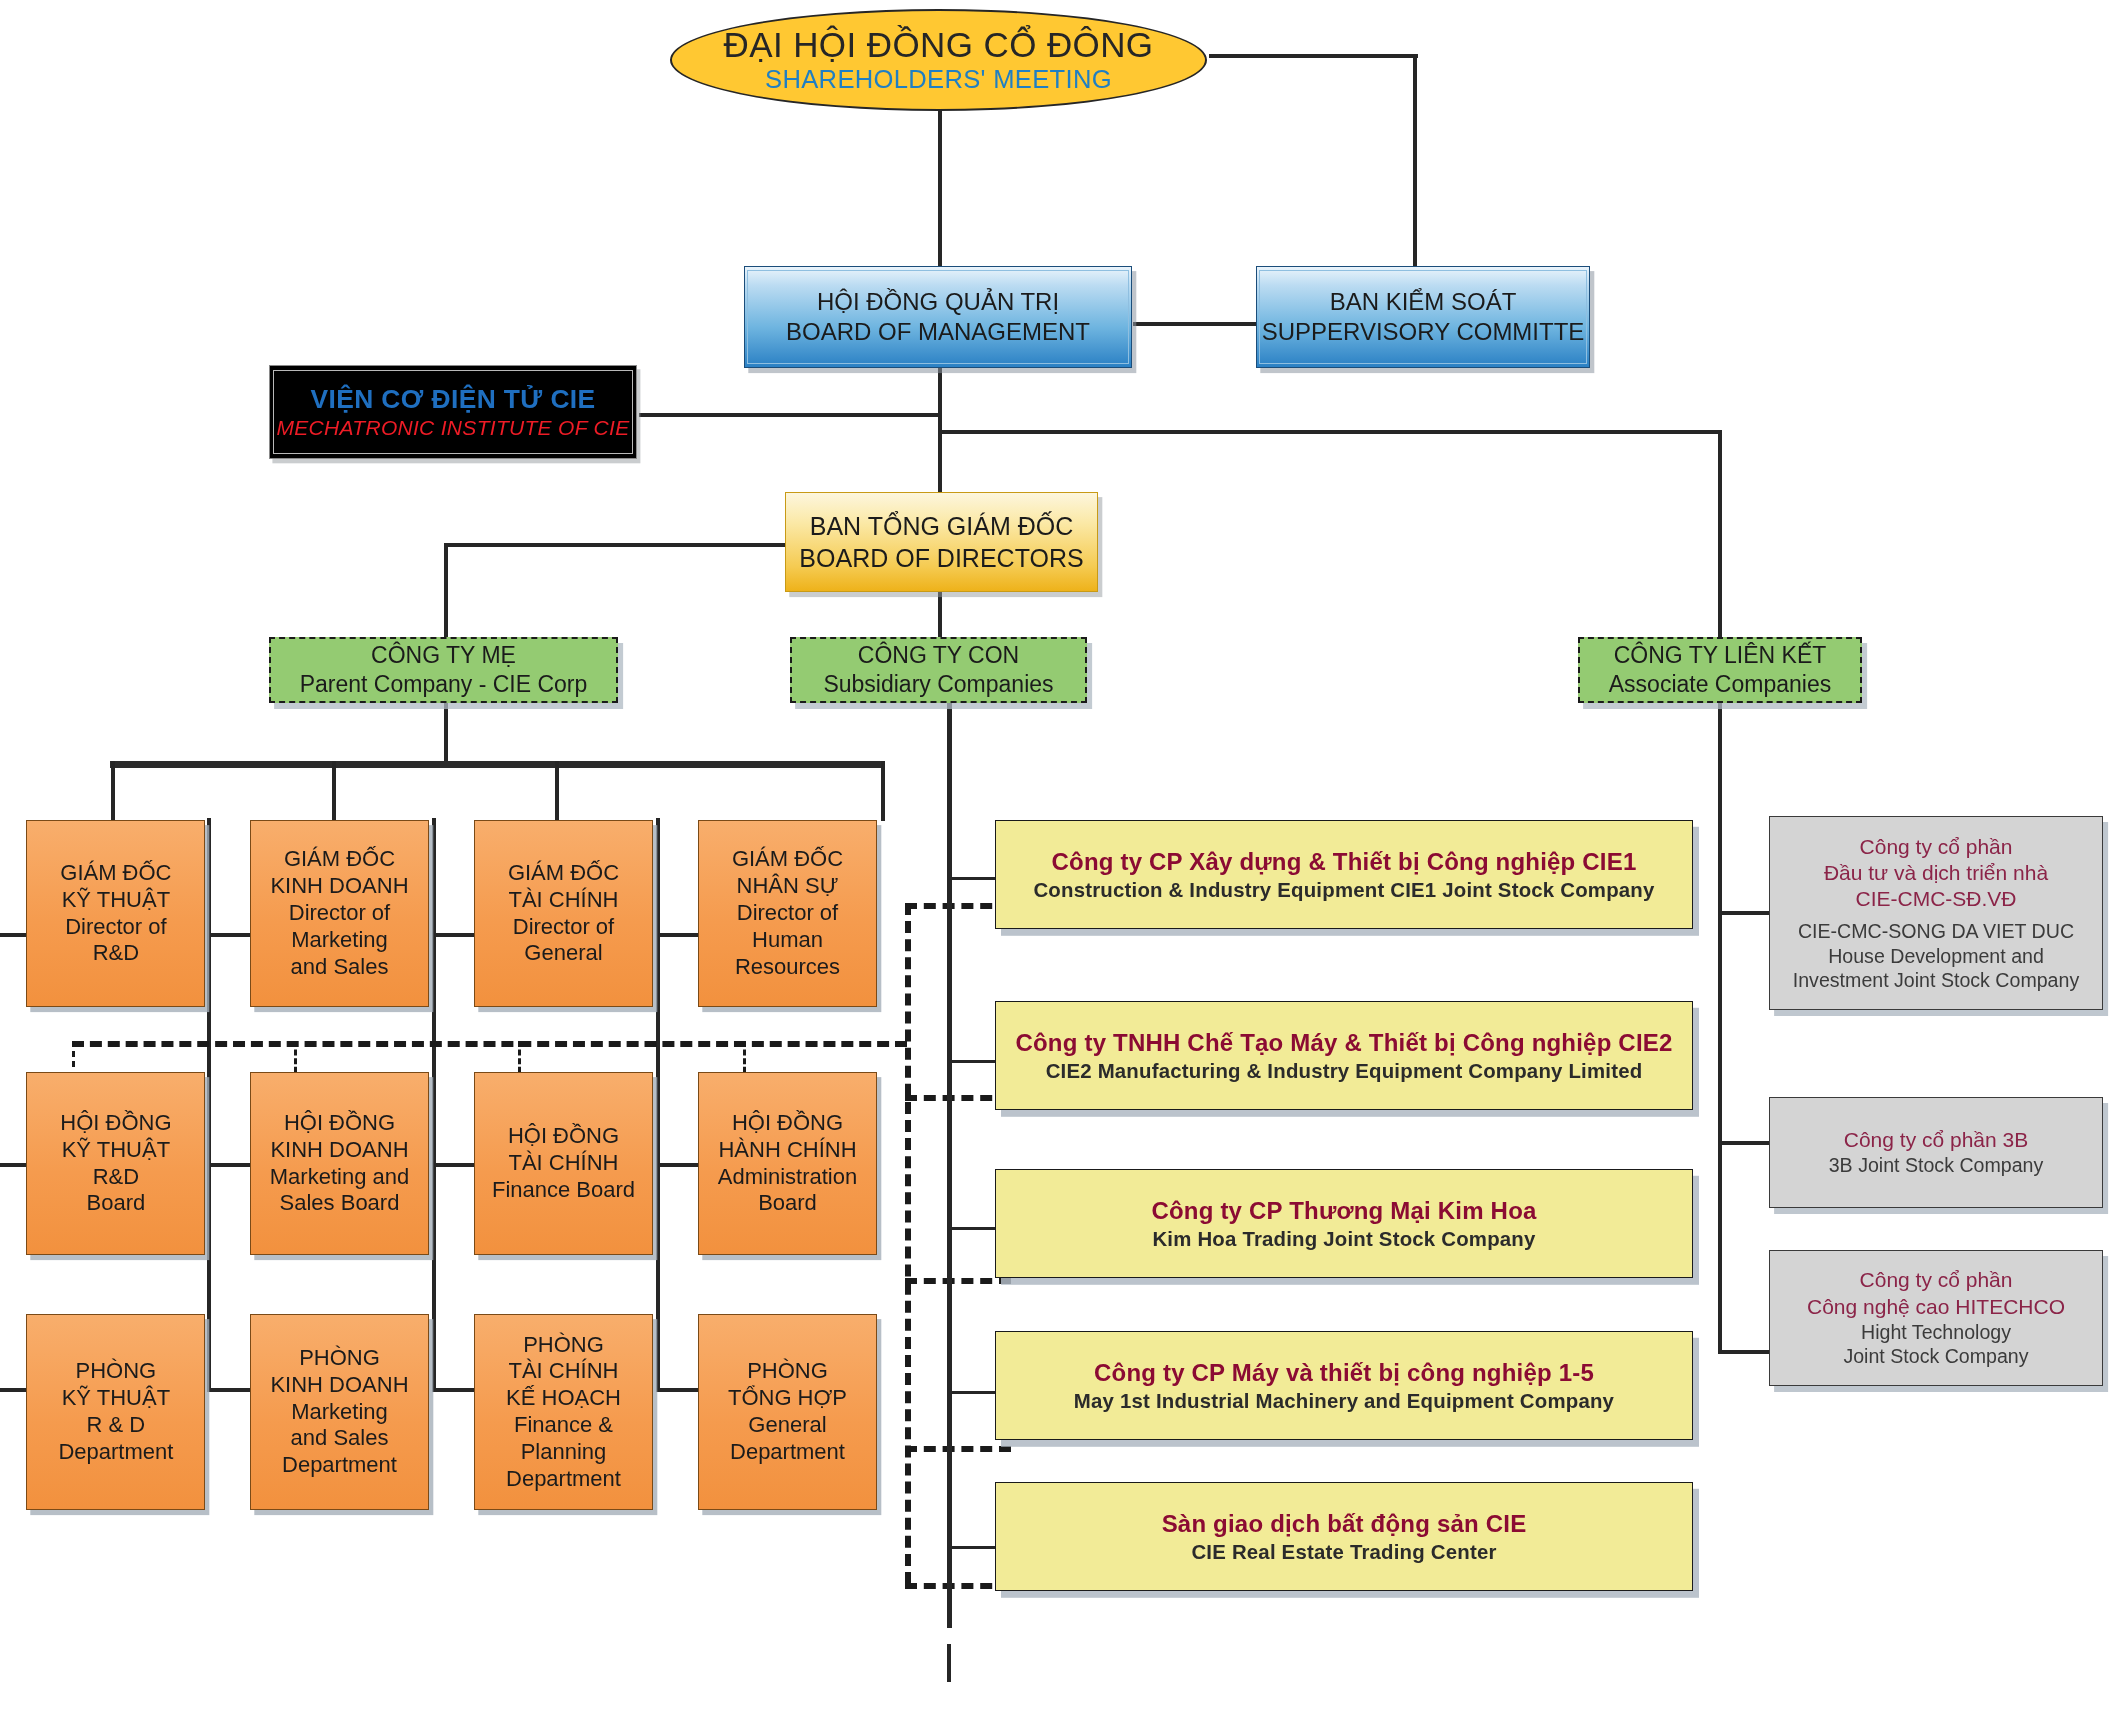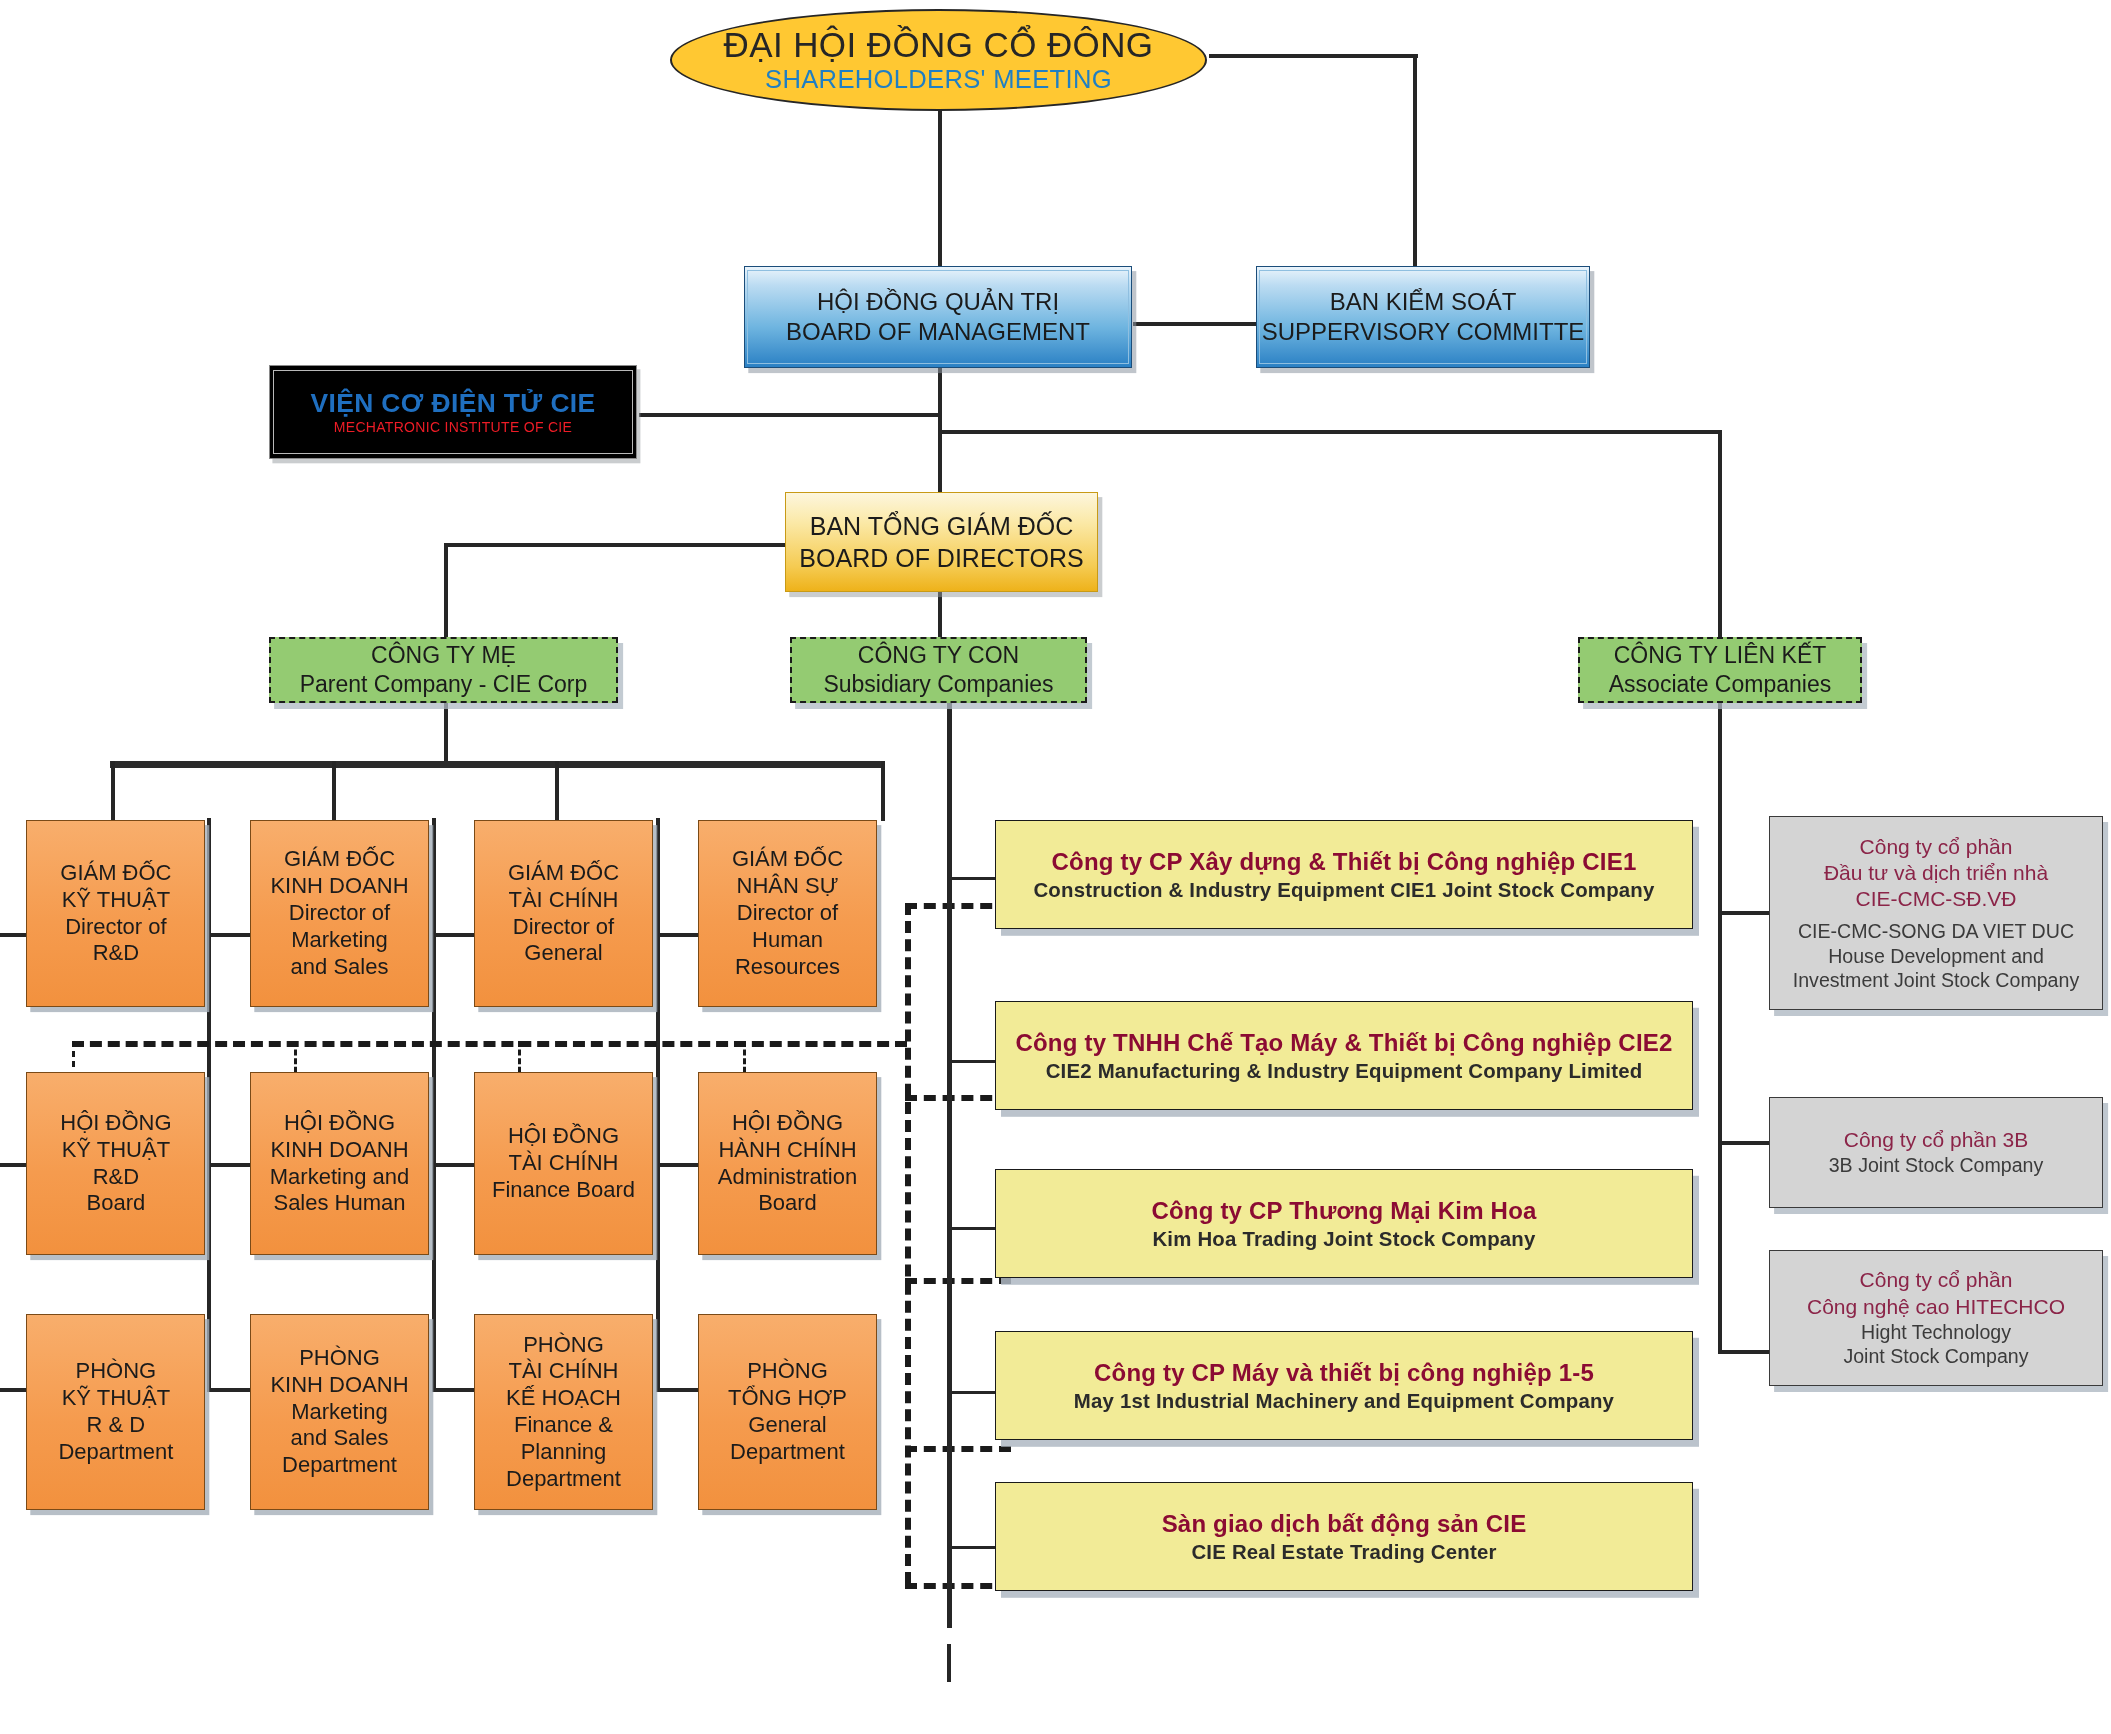--- a/index.html
+++ b/index.html
@@ -44,21 +44,21 @@
 
   
   .ciebox{
     background:#000000;border:1.7px solid #8a8a8a;
     box-shadow:3.4px 4.3px 0 rgba(150,155,160,.5);
     padding:4.3px;
   }
   .ciebox .inner{border:0.9px solid #b9b9b9;width:100%;height:100%;
     display:flex;flex-direction:column;align-items:center;justify-content:center;line-height:1.2;}
   .ciebox .vn{font-size:26.4px;font-weight:bold;color:#1f6fc0;letter-spacing:0.4px;}
-  .ciebox .en{font-size:14px;color:#ee1c26;letter-spacing:0.3px;}
+  .ciebox .en{font-size:21px;color:#ee1c26;letter-spacing:0.3px;font-style:italic;}
 
   
   .goldbox{
     background:linear-gradient(180deg,#fdf6dd 0%,#fbe9a7 30%,#f5cb52 75%,#eeb21a 100%);
     border:0.9px solid #c89a16;
     box-shadow:4.3px 5.1px 0 rgba(150,155,160,.5);
     line-height:1.3;
   }
   .goldbox .l{font-size:25px;color:#1b1b1b;}
 
@@ -250,21 +250,21 @@
   <div class="node orangebox" style="left:26.4px;top:1072px;width:179px;height:183px;">
     <div class="l">HỘI ĐỒNG</div>
     <div class="l">KỸ THUẬT</div>
     <div class="l">R&amp;D</div>
     <div class="l">Board</div>
   </div>
   <div class="node orangebox" style="left:250px;top:1072px;width:179px;height:183px;">
     <div class="l">HỘI ĐỒNG</div>
     <div class="l">KINH DOANH</div>
     <div class="l">Marketing and</div>
-    <div class="l">Sales Human</div>
+    <div class="l">Sales Board</div>
   </div>
   <div class="node orangebox" style="left:474px;top:1072px;width:179px;height:183px;">
     <div class="l">HỘI ĐỒNG</div>
     <div class="l">TÀI CHÍNH</div>
     <div class="l">Finance Board</div>
   </div>
   <div class="node orangebox" style="left:698px;top:1072px;width:179px;height:183px;">
     <div class="l">HỘI ĐỒNG</div>
     <div class="l">HÀNH CHÍNH</div>
     <div class="l">Administration</div>

